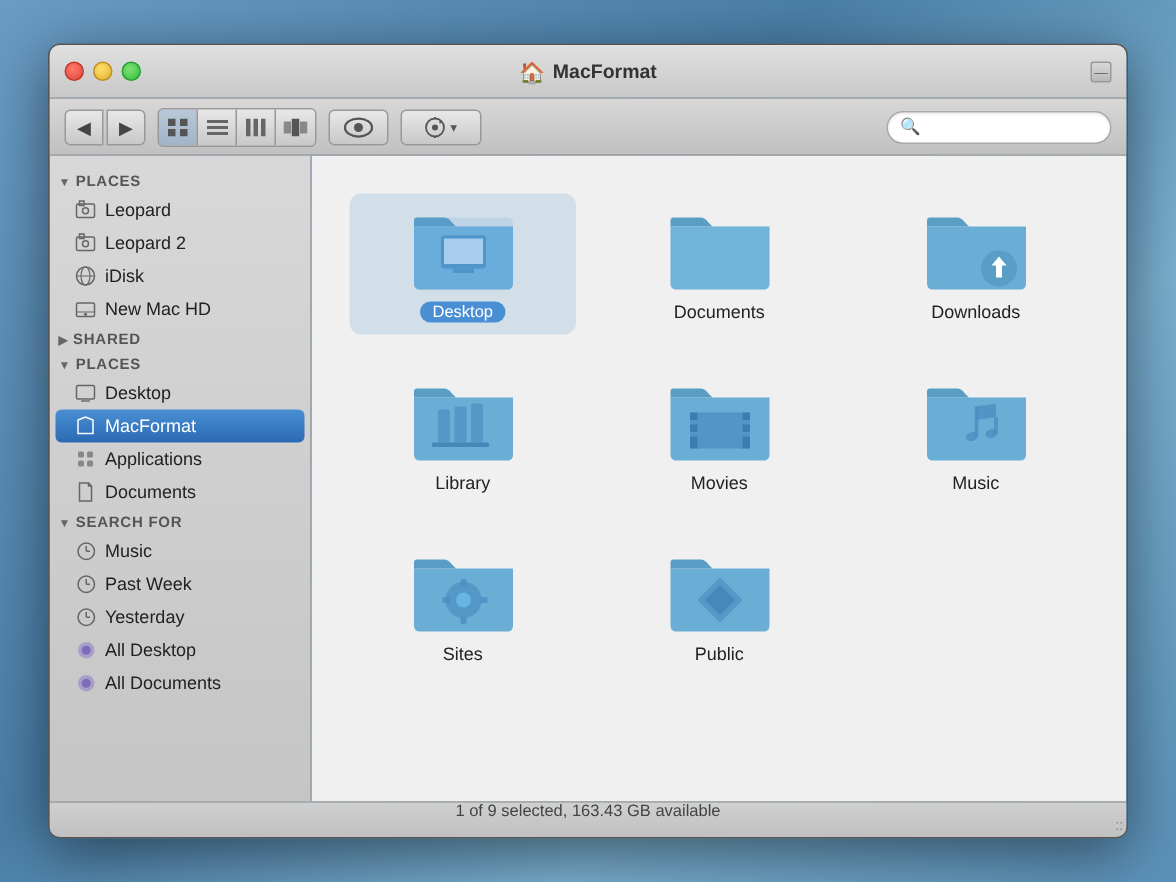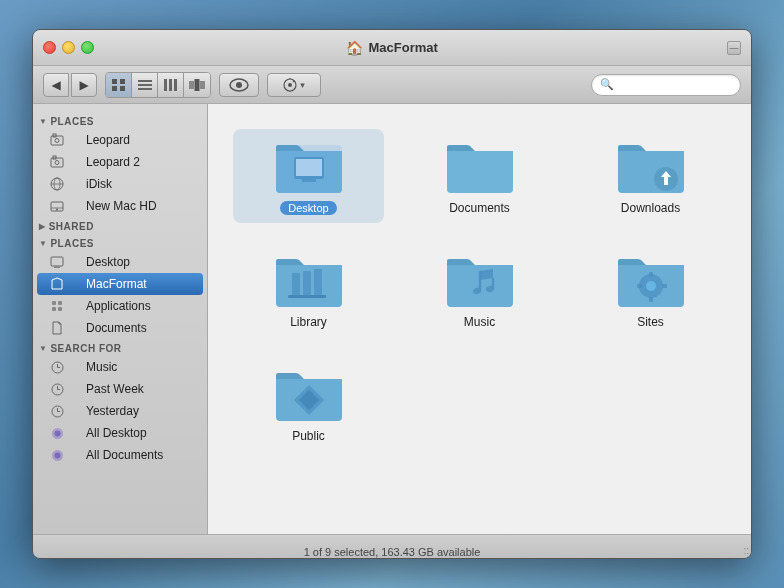--- a/index.html
+++ b/index.html
@@ -205,21 +205,21 @@
       padding: 8px 0;
     }
 
     .sidebar-item {
       display: flex;
       align-items: center;
       padding: 3px 10px 3px 16px;
       font-size: 12px;
       color: #222;
       cursor: pointer;
-      gap: 21px;
+      gap: 5px;
     }
 
     .sidebar-item.active {
       background: linear-gradient(to bottom, #4a8fd4, #2a6ab4);
       color: white;
       border-radius: 4px;
       margin: 0 4px;
       padding: 3px 6px 3px 12px;
     }
 
@@ -299,21 +299,21 @@
       padding: 1px 8px;
       border-radius: 8px;
     }
 
     
     .status-bar {
       height: 24px;
       background: linear-gradient(to bottom, #d0d0d0, #c0c0c0);
       border-top: 1px solid #aaa;
       display: flex;
-      align-items: flex-end;
+      align-items: flex-start;
       justify-content: center;
       font-size: 11px;
       color: #444;
       flex-shrink: 0;
       position: relative;
     }
 
     .resize-grip {
       position: absolute;
       right: 2px;
@@ -624,27 +624,44 @@
 
               <rect x="18" y="22" width="8" height="22" rx="1" fill="#4a8ec0" opacity="0.7"></rect>
               <rect x="29" y="20" width="8" height="24" rx="1" fill="#4a8ec0" opacity="0.7"></rect>
               <rect x="40" y="18" width="8" height="26" rx="1" fill="#4a8ec0" opacity="0.7"></rect>
               <rect x="14" y="44" width="38" height="3" rx="1" fill="#3a7eb0" opacity="0.8"></rect>
             </svg>
           </div>
           <span class="file-label">Library</span>
         </div>
 
-
         <div class="file-item">
           <div class="folder-icon">
             <svg width="70" height="58" viewBox="0 0 70 58">
               <path d="M2,14 L2,52 Q2,56 6,56 L64,56 Q68,56 68,52 L68,14 Z" fill="#6aaed6"></path>
               <path d="M2,14 L2,10 Q2,8 4,8 L22,8 Q25,8 27,11 L30,14 Z" fill="#5a9ec6"></path>
 
+              <rect x="15" y="24" width="40" height="24" rx="2" fill="#4a8ec0" opacity="0.75"></rect>
+              <rect x="15" y="24" width="5" height="5" fill="#3a7eb0"></rect>
+              <rect x="15" y="32" width="5" height="5" fill="#3a7eb0"></rect>
+              <rect x="15" y="40" width="5" height="8" fill="#3a7eb0"></rect>
+              <rect x="50" y="24" width="5" height="5" fill="#3a7eb0"></rect>
+              <rect x="50" y="32" width="5" height="5" fill="#3a7eb0"></rect>
+              <rect x="50" y="40" width="5" height="8" fill="#3a7eb0"></rect>
+            </svg>
+          </div>
+          <span class="file-label">Movies</span>
+        </div>
+
+        <div class="file-item">
+          <div class="folder-icon">
+            <svg width="70" height="58" viewBox="0 0 70 58">
+              <path d="M2,14 L2,52 Q2,56 6,56 L64,56 Q68,56 68,52 L68,14 Z" fill="#6aaed6"></path>
+              <path d="M2,14 L2,10 Q2,8 4,8 L22,8 Q25,8 27,11 L30,14 Z" fill="#5a9ec6"></path>
+
               <path d="M35,20 L48,18 L48,27 L35,29 Z" fill="#4a8ec0" opacity="0.8"></path>
               <line x1="35" y1="20" x2="35" y2="40" stroke="#4a8ec0" stroke-width="2.5" opacity="0.8"></line>
               <line x1="48" y1="27" x2="48" y2="38" stroke="#4a8ec0" stroke-width="2.5" opacity="0.8"></line>
               <ellipse cx="32" cy="40" rx="4" ry="3" fill="#4a8ec0" opacity="0.8" transform="rotate(-15,32,40)"></ellipse>
               <ellipse cx="45" cy="38" rx="4" ry="3" fill="#4a8ec0" opacity="0.8" transform="rotate(-15,45,38)"></ellipse>
             </svg>
           </div>
           <span class="file-label">Music</span>
         </div>
 

